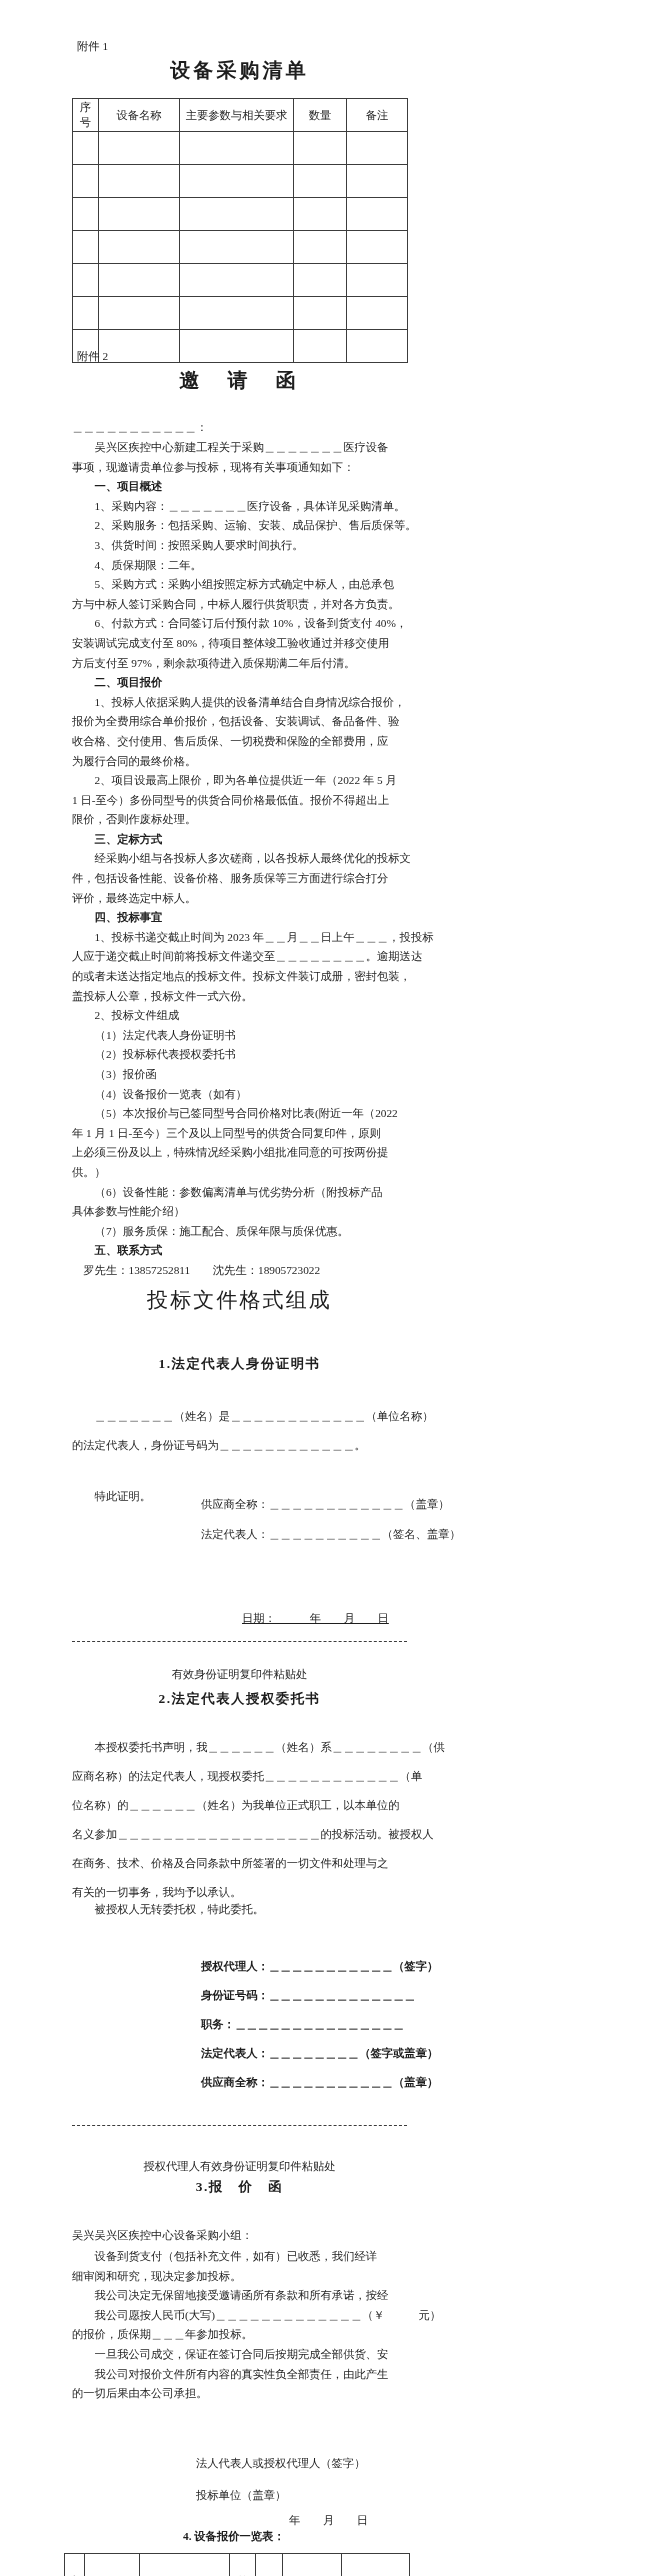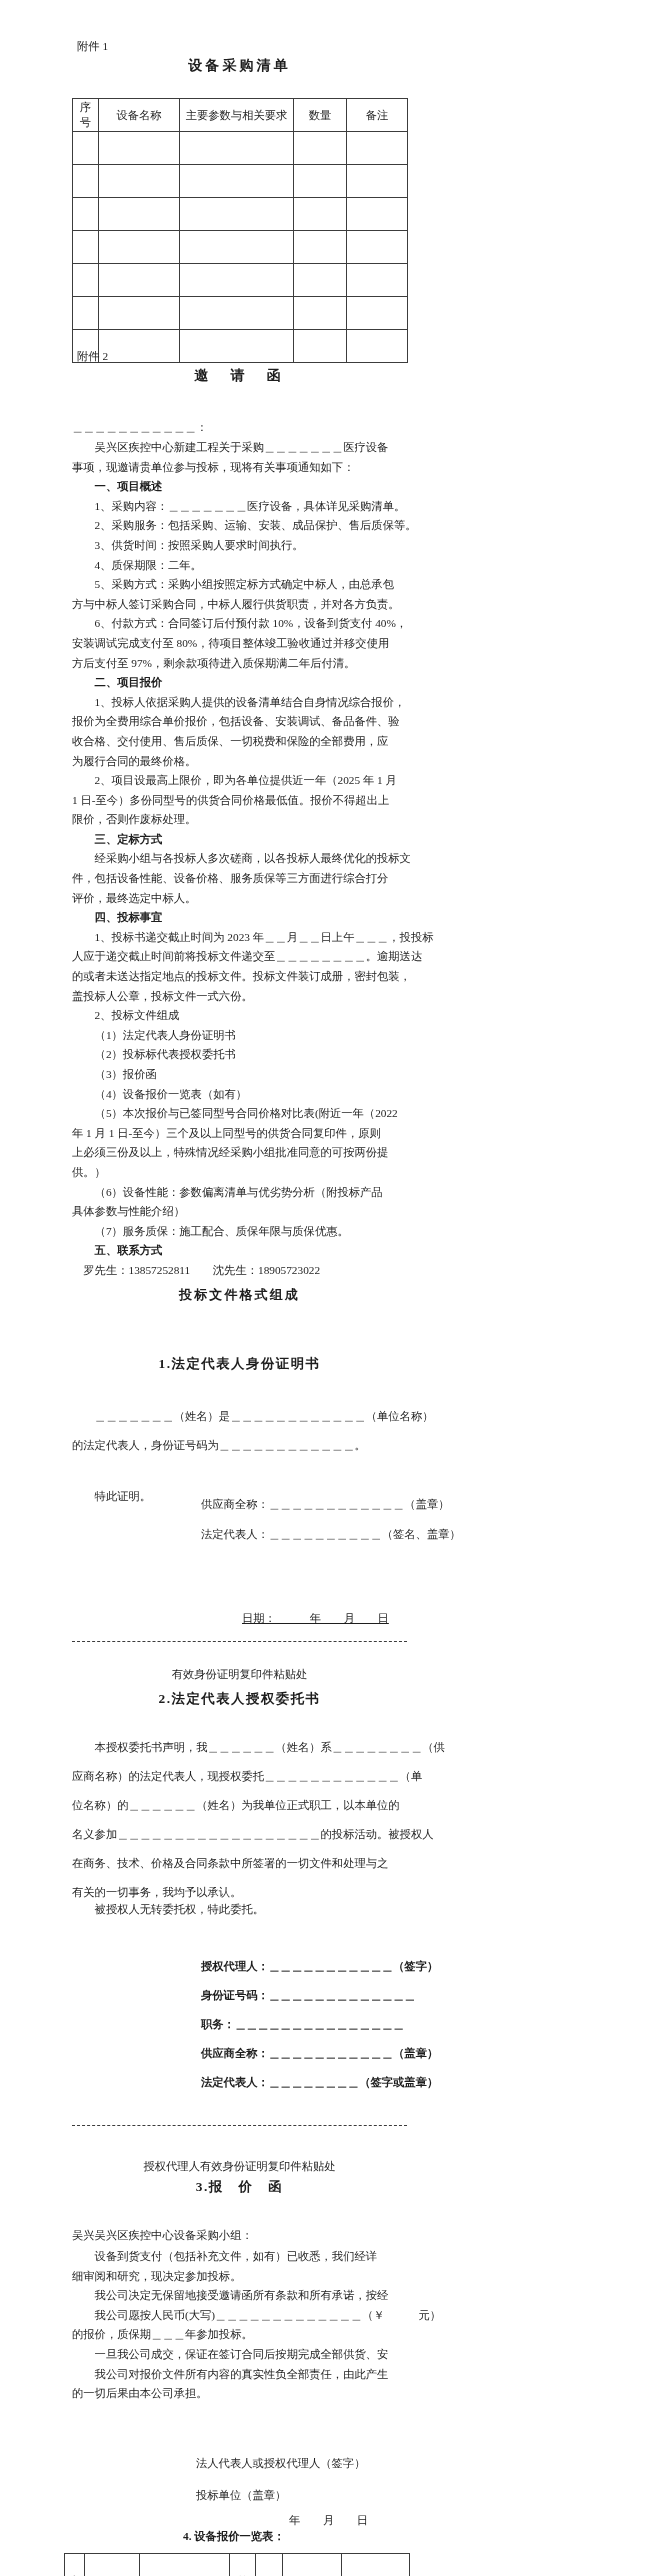--- a/index.html
+++ b/index.html
@@ -11,22 +11,22 @@
   .tline{white-space:pre;}
   .nowrap{white-space:pre;}
   table{border-collapse:collapse;table-layout:fixed;}
   th,td{border:0.5px solid #3c3c3c;padding:1px 1.5px;font-weight:normal;text-align:center;
         vertical-align:middle;overflow:hidden;}
   thead th{border-bottom:1px solid #3c3c3c;}
   .t1 td{height:30px;}
   .t1 th{height:30px;}
   .t4 th{height:68px;}
   .dash{border-top:1px dashed #3c3c3c;height:0;}
-  .title-lg{font-size:14px;font-weight:bold;}
-  .title-xl{font-size:13px;font-weight:bold;}
+  .title-lg{font-size:20px;font-weight:bold;}
+  .title-xl{font-size:21px;font-weight:normal;}
   .title-md{font-size:13.4px;font-weight:bold;}
   .lh38 .tline{line-height:19.6px;}
   .lh56 .tline{line-height:29px;}
   .lh57 .tline{line-height:29px;font-weight:bold;}
   .lh58 .tline{line-height:30px;}
   .lh62 .tline{line-height:32px;}
 </style>
 </head>
 <body>
 
@@ -123,21 +123,21 @@
       <div class="tline">　　5、采购方式：采购小组按照定标方式确定中标人，由总承包</div>
       <div class="tline">方与中标人签订采购合同，中标人履行供货职责，并对各方负责。</div>
       <div class="tline">　　6、付款方式：合同签订后付预付款 10%，设备到货支付 40%，</div>
       <div class="tline">安装调试完成支付至 80%，待项目整体竣工验收通过并移交使用</div>
       <div class="tline">方后支付至 97%，剩余款项待进入质保期满二年后付清。</div>
       <div class="tline bold">　　二、项目报价</div>
       <div class="tline">　　1、投标人依据采购人提供的设备清单结合自身情况综合报价，</div>
       <div class="tline">报价为全费用综合单价报价，包括设备、安装调试、备品备件、验</div>
       <div class="tline">收合格、交付使用、售后质保、一切税费和保险的全部费用，应</div>
       <div class="tline">为履行合同的最终价格。</div>
-      <div class="tline">　　2、项目设最高上限价，即为各单位提供近一年（2025 年 1 月</div>
+      <div class="tline">　　2、项目设最高上限价，即为各单位提供近一年（2022 年 5 月</div>
       <div class="tline">1 日-至今）多份同型号的供货合同价格最低值。报价不得超出上</div>
       <div class="tline">限价，否则作废标处理。</div>
       <div class="tline bold">　　三、定标方式</div>
       <div class="tline">　　经采购小组与各投标人多次磋商，以各投标人最终优化的投标文</div>
       <div class="tline">件，包括设备性能、设备价格、服务质保等三方面进行综合打分</div>
       <div class="tline">评价，最终选定中标人。</div>
       <div class="tline bold">　　四、投标事宜</div>
       <div class="tline">　　1、投标书递交截止时间为 2023 年＿＿月＿＿日上午＿＿＿，投投标</div>
       <div class="tline">人应于递交截止时间前将投标文件递交至＿＿＿＿＿＿＿＿。逾期送达</div>
       <div class="tline">的或者未送达指定地点的投标文件。投标文件装订成册，密封包装，</div>
@@ -181,22 +181,22 @@
       <div class="tline">位名称）的＿＿＿＿＿＿（姓名）为我单位正式职工，以本单位的</div>
       <div class="tline">名义参加＿＿＿＿＿＿＿＿＿＿＿＿＿＿＿＿＿＿的投标活动。被授权人</div>
       <div class="tline">在商务、技术、价格及合同条款中所签署的一切文件和处理与之</div>
       <div class="tline">有关的一切事务，我均予以承认。</div>
     </div>
   <div class="abs nowrap" style="top:1902px;left:72px;">　　被授权人无转委托权，特此委托。</div>
   <div class="abs lh57" style="top:1952px;left:201px;">
       <div class="tline">授权代理人：＿＿＿＿＿＿＿＿＿＿＿（签字）</div>
       <div class="tline">身份证号码：＿＿＿＿＿＿＿＿＿＿＿＿＿</div>
       <div class="tline">职务：＿＿＿＿＿＿＿＿＿＿＿＿＿＿＿</div>
+      <div class="tline">法定代表人：＿＿＿＿＿＿＿＿（签字或盖章）</div>
       <div class="tline">供应商全称：＿＿＿＿＿＿＿＿＿＿＿（盖章）</div>
-      <div class="tline">法定代表人：＿＿＿＿＿＿＿＿（签字或盖章）</div>
     </div>
   <div class="abs dash" style="top:2125px;left:72px;width:335px;"></div>
   <div class="abs center" style="top:2159px;left:72px;width:335px;">授权代理人有效身份证明复印件粘贴处</div>
 
   <div class="abs center title-md" style="top:2178px;left:72px;width:335px;letter-spacing:1.5px;">3.报　价　函</div>
   <div class="abs nowrap" style="top:2228px;left:72px;">吴兴吴兴区疾控中心设备采购小组：</div>
   <div class="abs lh38" style="top:2247px;left:72px;width:361px;">
       <div class="tline">　　设备到货支付（包括补充文件，如有）已收悉，我们经详</div>
       <div class="tline">细审阅和研究，现决定参加投标。</div>
       <div class="tline">　　我公司决定无保留地接受邀请函所有条款和所有承诺，按经</div>

